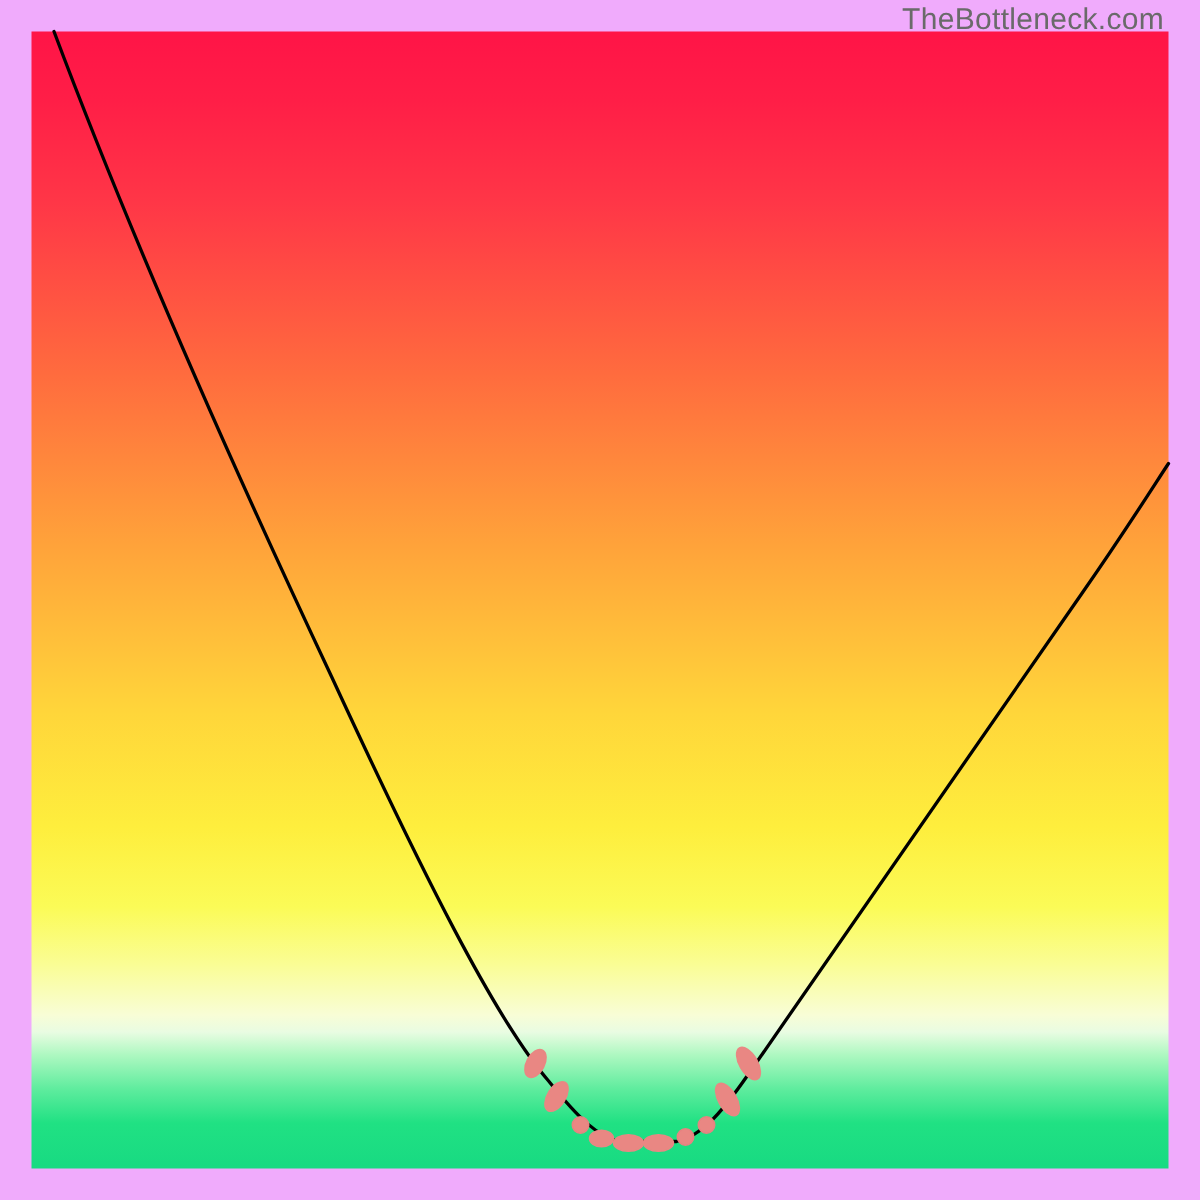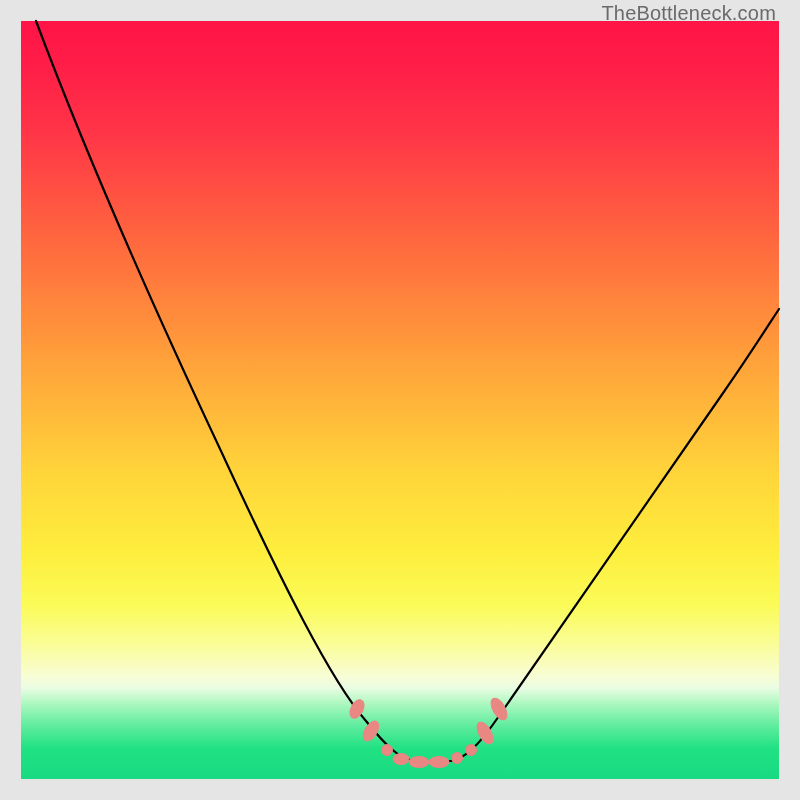--- a/index.html
+++ b/index.html
@@ -10,21 +10,21 @@
     overflow: hidden;
     background: #000;
     font-family: Arial, Helvetica, sans-serif;
   }
   .frame {
     position: absolute;
     left: 0;
     top: 0;
     width: 800px;
     height: 800px;
-    background: #e5e5e5;
+    background: #f0abfc;
   }
   .plot {
     position: absolute;
     left: 21px;
     top: 21px;
     width: 758px;
     height: 758px;
     
     background: linear-gradient(
       to bottom,

